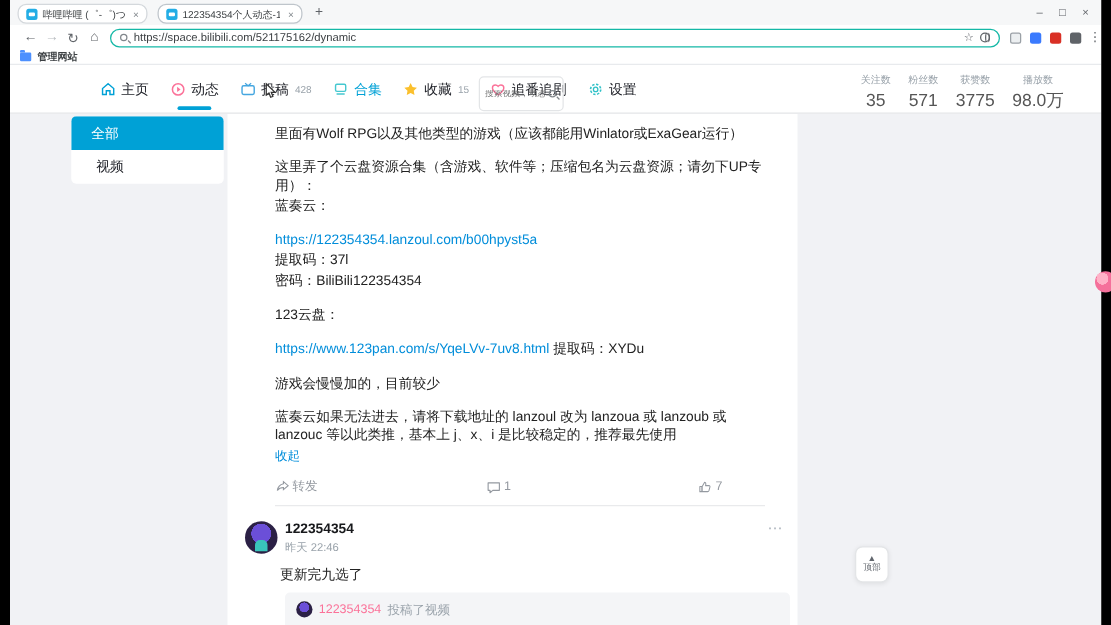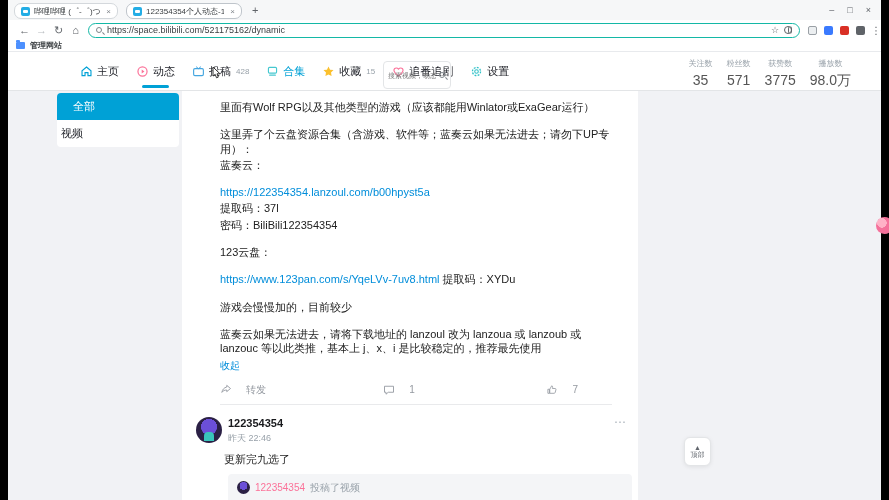--- a/index.html
+++ b/index.html
@@ -57,30 +57,30 @@
   #bsearch input{border:0;outline:0;width:48px;font-size:7px;color:#555;padding:0;background:transparent;}
   #stats{position:absolute;right:30px;top:6px;display:flex;gap:14px;text-align:center;}
   .stat .sl{font-size:8px;color:#99a2aa;}
   .stat .sv{font-size:14px;color:#4f5berg;color:#555;margin-top:3px;}
   #cursor{position:absolute;left:202px;top:14px;z-index:60;}
 
   
   #page{left:8px;top:91px;width:873px;height:409px;background:#f1f2f5;z-index:1;}
   #sidebar{position:absolute;left:49px;top:2px;width:122px;background:#fff;border-radius:4px;overflow:hidden;font-size:11px;}
   #side-all{height:27px;background:#00a1d6;color:#fff;display:flex;align-items:center;padding-left:16px;}
-  #side-video{height:27px;color:#21232a;display:flex;align-items:center;padding-left:4px;text-align:right;}
+  #side-video{height:27px;color:#21232a;display:flex;align-items:center;padding-left:20px;text-align:right;}
   #feed{position:absolute;left:174px;top:0;width:456px;height:409px;background:#fff;overflow:hidden;}
 
   .post1{padding:9px 26px 0 38px;font-size:11px;color:#222;line-height:1.3;}
   .post1 p{margin:0 0 2px 0;}
   .g{height:11px;}
   a.blue{color:#008dda;text-decoration:none;}
   .collapse{color:#008dda;font-size:10px;margin-top:3px;}
   .actions{display:flex;align-items:center;height:24px;color:#9499a0;font-size:10px;margin-top:6px;}
-  .actions .sec{flex:1;display:flex;align-items:center;gap:14px;}
+  .actions .sec{flex:1;display:flex;align-items:center;gap:2px;}
   .actions .sec.c{justify-content:center;}
   .actions .sec.r{justify-content:flex-end;padding-right:34px;}
   .aicon{width:12px;height:12px;}
   .postdiv{border-top:1px solid #e9eaec;margin-top:2px;}
 
   .post2{padding:12px 8px 0 14px;position:relative;}
   .p2head{display:flex;gap:6px;}
   .avatar{width:26px;height:26px;border-radius:50%;background:radial-gradient(circle at 50% 38%,#6b4fd8 0 38%,#2b2045 39%);flex:none;position:relative;overflow:hidden;}
   .avatar:after{content:"";position:absolute;left:8px;bottom:2px;width:10px;height:9px;background:#39c5bb;border-radius:4px 4px 0 0;}
   .p2name{font-size:11px;font-weight:bold;color:#18191c;}
@@ -232,21 +232,21 @@
     <div id="sidebar">
       <div id="side-all">全部</div>
       <div id="side-video">视频</div>
     </div>
 
     <div id="feed">
 
       <div class="post1">
         <p>里面有Wolf RPG以及其他类型的游戏（应该都能用Winlator或ExaGear运行）</p>
         <div class="g"></div>
-        <p>这里弄了个云盘资源合集（含游戏、软件等；蓝奏云如果无法进去；请勿下UP专用）：</p>
+        <p>这里弄了个云盘资源合集（含游戏、软件等；压缩包名为云盘资源；请勿下UP专用）：</p>
         <p>蓝奏云：</p>
         <div class="g"></div>
         <p><a class="blue">https://122354354.lanzoul.com/b00hpyst5a</a></p>
         <p>提取码：37l</p>
         <p>密码：BiliBili122354354</p>
         <div class="g"></div>
         <p>123云盘：</p>
         <div class="g"></div>
         <p><a class="blue">https://www.123pan.com/s/YqeLVv-7uv8.html</a><span> 提取码：XYDu</span></p>
         <div class="g"></div>

